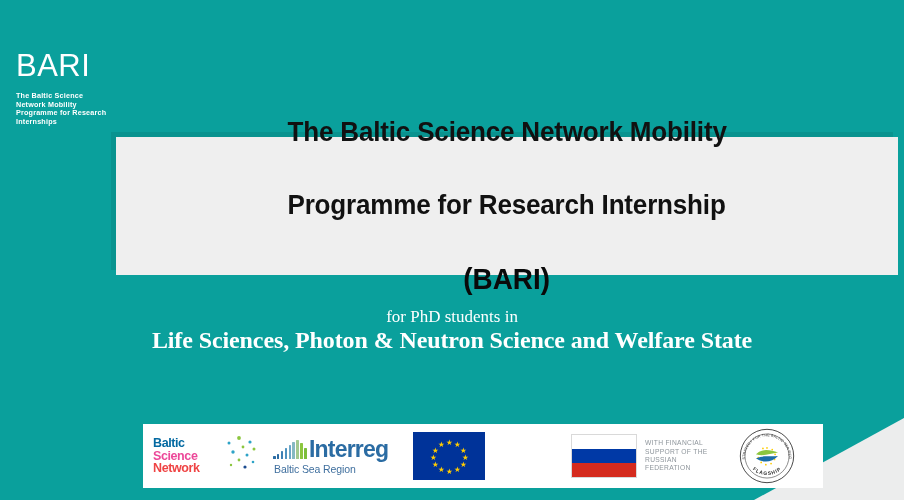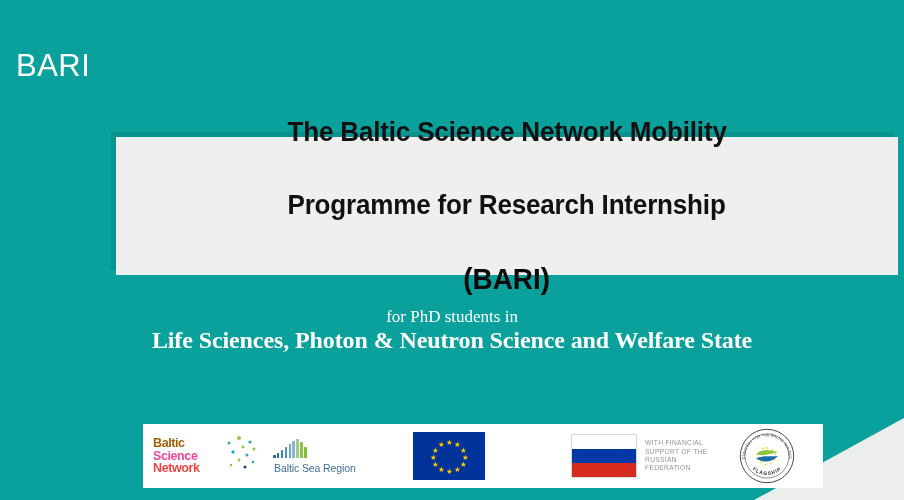--- a/index.html
+++ b/index.html
@@ -148,38 +148,44 @@
 
   .nowrap { white-space:nowrap; }
 </style>
 </head>
 <body>
 
 <div id="corner-triangle"></div>
 
 <div id="brand">
   <div id="brand-title">BARI</div>
+  <div id="brand-sub">
+    <div>The Baltic Science</div>
+    <div>Network Mobility</div>
+    <div>Programme for Research</div>
+    <div>Internships</div>
+  </div>
 </div>
 
 <div id="title-card">
   <div class="title-line">The Baltic Science Network Mobility</div>
   <div class="title-line">Programme for Research Internship</div>
   <div id="title-acronym">(BARI)</div>
 </div>
 
 <div id="subtitle">
   <div id="subtitle-line1">for PhD students in</div>
   <div id="subtitle-line2">Life Sciences, Photon &amp; Neutron Science and Welfare State</div>
 </div>
 
 <div id="logo-strip">
 
   <div class="logo-cell" id="logo-bsn">
     <div id="bsn-words">
-      <span class="bsn-word" style="color:#a16207">Baltic</span>
+      <span class="bsn-word" style="color:#0369a1">Baltic</span>
       <span class="bsn-word" style="color:#ec4899">Science</span>
       <span class="bsn-word" style="color:#ef4444">Network</span>
     </div>
     <svg id="bsn-dots" viewBox="0 0 48 36">
       <circle cx="30" cy="3" r="1.9" fill="#8cc63f"></circle>
       <circle cx="41" cy="7" r="1.6" fill="#2ea3c7"></circle>
       <circle cx="20" cy="8" r="1.5" fill="#2ea3c7"></circle>
       <circle cx="34" cy="12" r="1.4" fill="#8cc63f"></circle>
       <circle cx="45" cy="14" r="1.5" fill="#8cc63f"></circle>
       <circle cx="24" cy="17" r="1.7" fill="#2ea3c7"></circle>
@@ -198,20 +204,21 @@
           <i style="height:3px;  background:#2b6ca3"></i>
           <i style="height:5px;  background:#2b6ca3"></i>
           <i style="height:8px;  background:#3d80b4"></i>
           <i style="height:11px; background:#4f93c0"></i>
           <i style="height:14px; background:#6aa7c8"></i>
           <i style="height:17px; background:#86b9c2"></i>
           <i style="height:19px; background:#a3c98f"></i>
           <i style="height:16px; background:#8cc63f"></i>
           <i style="height:11px; background:#7cbe3a"></i>
         </div>
+        <div id="interreg-word">Interreg</div>
       </div>
       <div id="interreg-sub">Baltic Sea Region</div>
     </div>
   </div>
 
   <div class="logo-cell" id="logo-eu">
     <div id="eu-flag">
       <span class="eu-star" style="left:33px; top:7px;">★</span>
       <span class="eu-star" style="left:25px; top:9px;">★</span>
       <span class="eu-star" style="left:41px; top:9px;">★</span>

